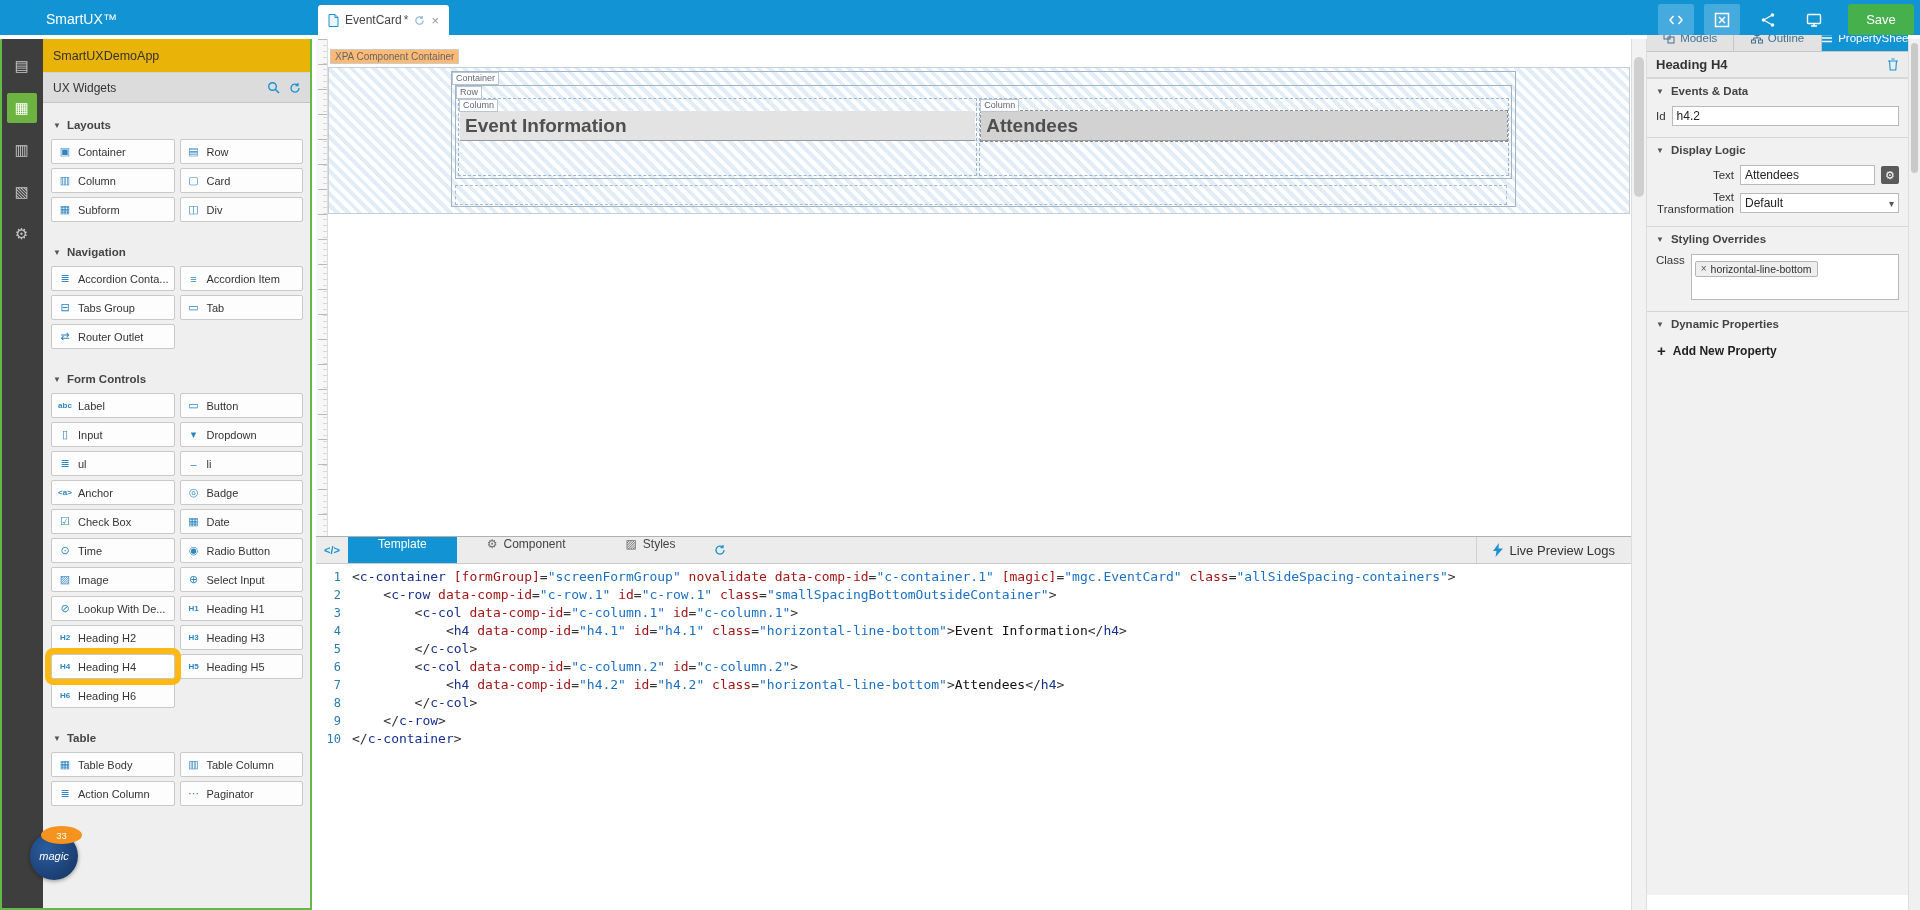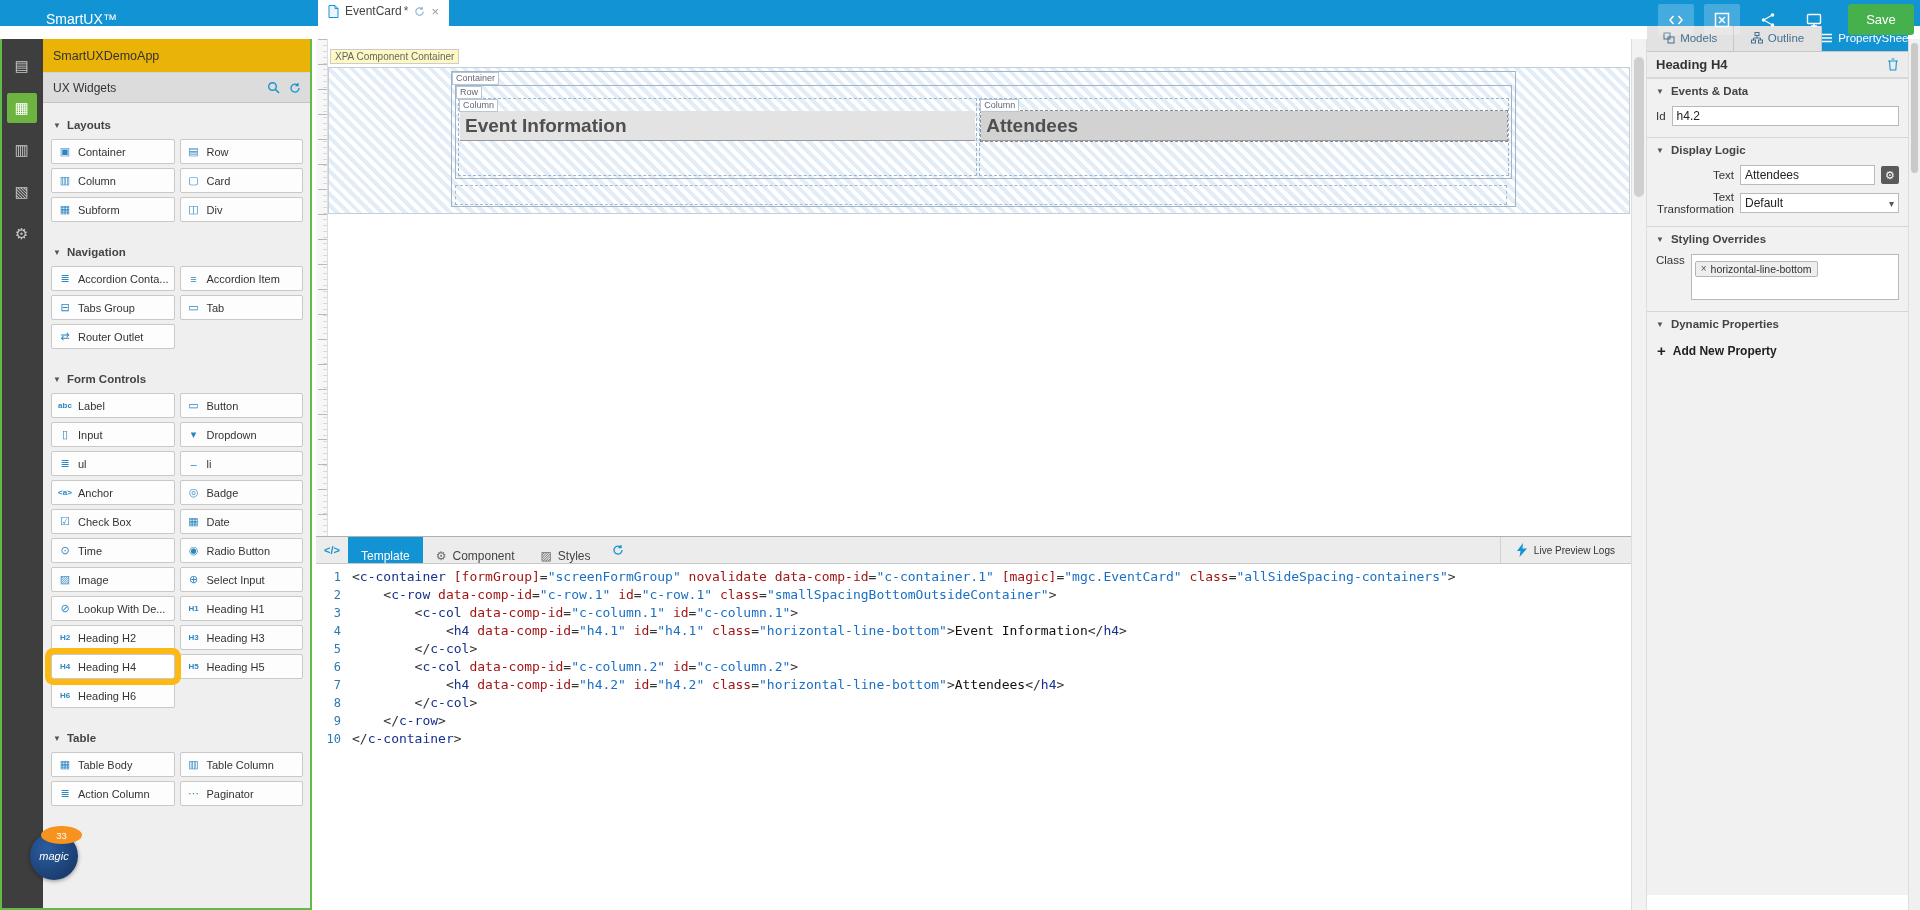--- a/index.html
+++ b/index.html
@@ -1,20 +1,20 @@
 <!DOCTYPE html>
 <html><head>
 <meta charset="utf-8">
 <style>
 *{margin:0;padding:0;box-sizing:border-box}
 html,body{width:1920px;height:910px;overflow:hidden;background:#fff;font-family:"Liberation Sans",sans-serif}
 body{position:relative}
 
 
-.topbar{position:absolute;left:0;top:0;width:1920px;height:26px;background:#1193d4;z-index:20}
+.topbar{position:absolute;left:0;top:0;width:1920px;height:35px;background:#1193d4;z-index:20}
 .tb-title{position:absolute;left:46px;top:11px;color:#fff;font-size:14px}
 .doc-tab{position:absolute;left:318px;bottom:0;height:30px;background:#fff;border-radius:3px 3px 0 0;display:flex;align-items:center;gap:6px;padding:0 10px;font-size:12px;color:#444}
 .dt-mod{color:#555;margin-left:-4px}
 .dt-close{color:#999;font-size:13px;cursor:pointer}
 .tb-right{position:absolute;right:6px;top:4px;display:flex;align-items:center;gap:10px}
 .tb-btn{width:36px;height:31px;display:flex;align-items:center;justify-content:center;border-radius:2px}
 .tb-btn.lit{background:rgba(255,255,255,.22)}
 .save-btn{width:66px;height:31px;background:#45b04c;color:#fff;font-size:13px;border:none;border-radius:3px;margin-left:6px;cursor:pointer}
 
 
@@ -32,42 +32,42 @@
 .ws-grid{display:grid;grid-template-columns:1fr 1fr;gap:4px 5px;padding:2px 8px 8px}
 .witem{height:25px;background:#fdfdfd;border:1px solid #c9c9c9;border-radius:2px;display:flex;align-items:center;gap:5px;padding:0 5px;font-size:11px;color:#333;overflow:hidden;white-space:nowrap;cursor:pointer}
 .wicon{color:#2e86c1;font-size:11px;width:16px;flex:0 0 16px;text-align:center}
 .wicon.wtxt{font-size:8px;font-weight:bold}
 .witem.hl{position:relative;z-index:6;box-shadow:0 0 0 6px #fcb813;border-radius:3px;background:#fff}
 .green-outline{position:absolute;left:0;top:39px;width:312px;height:871px;border-left:2px solid #62bb46;border-right:2px solid #62bb46;border-bottom:2px solid #62bb46;pointer-events:none;z-index:30}
 
 
 .ruler{position:absolute;left:316px;top:39px;width:12px;height:497px;background:#f7f7f7;border-right:1px solid #ddd;background-image:repeating-linear-gradient(to bottom,#b9b9b9 0 1px,transparent 1px 25px),repeating-linear-gradient(to bottom,#d9d9d9 0 1px,transparent 1px 6px);background-size:9px 100%,4px 100%;background-position:right top,right top;background-repeat:no-repeat,no-repeat}
 .canvas{position:absolute;left:328px;top:39px;width:1303px;height:497px;background:#fff}
-.xpa-chip{position:absolute;left:2px;top:10px;font-size:10px;color:#666;background:#fef9c3;border:1px solid #ccc;padding:1px 4px;z-index:3}
+.xpa-chip{position:absolute;left:2px;top:10px;font-size:10px;color:#666;background:#fdba74;border:1px solid #ccc;padding:1px 4px;z-index:3}
 .drop-area{position:absolute;left:0;top:28px;width:1302px;height:147px;background:repeating-linear-gradient(45deg,#fff 0 4px,#e2edf7 4px 8px);border:1px solid #c2cfdb}
 .chip{display:inline-block;font-size:9px;color:#667;background:rgba(255,255,255,.92);border:1px solid #b9c6d3;padding:0 3px;line-height:11px;position:absolute;left:0;top:0;z-index:2}
 .container-box{position:absolute;left:122px;top:3px;width:1065px;height:136px;border:1px solid #9fb4c7}
 .row-box{position:absolute;left:3px;top:13px;right:3px;height:94px;border:1px solid #9fb4c7}
 .cols{position:absolute;left:2px;top:12px;right:2px;bottom:2px;display:flex;gap:2px}
 .col-box{border:1px dashed #9fb4c7;position:relative}
 .col-box.c1{flex:0 0 49.4%}
 .col-box.c2{flex:1}
 .h4bar{position:absolute;left:1px;right:1px;top:12px;height:30px;background:#e3e3e3;border-bottom:1px solid #9a9a9a;display:flex;align-items:center;padding-left:5px;font-size:19px;font-weight:bold;color:#4f4f4f;cursor:pointer}
 .h4bar.selected{background:#d2d2d2;outline:1px dashed #8a8a8a}
 .empty-strip{position:absolute;left:3px;right:8px;top:113px;height:20px;border:1px dashed #a9b8c6}
 
 
 .codepanel{position:absolute;left:316px;top:536px;width:1315px;height:374px;background:#fff;border-top:1px solid #b0b0b0}
 .cp-tabs{height:27px;background:#ececec;border-bottom:1px solid #c9c9c9;display:flex;align-items:stretch;font-size:12px;color:#444}
 .cp-codeicon{width:32px;display:flex;align-items:center;justify-content:center;color:#1a93d1;font-weight:bold;font-size:11px}
-.cp-tab{display:flex;align-items:flex-end;gap:6px;padding:0 13px;cursor:pointer}
+.cp-tab{display:flex;align-items:flex-start;gap:6px;padding:0 30px;cursor:pointer}
 .cp-tab.active{background:#1193d4;color:#fff}
 .cp-tab .tabico{color:#6a6a6a;font-size:12px}
 .cp-refresh{width:28px;display:flex;align-items:center;justify-content:center}
-.cp-live{margin-left:auto;display:flex;align-items:center;gap:7px;padding:0 16px;border-left:1px solid #d0d0d0;color:#333;font-size:10px;cursor:pointer}
+.cp-live{margin-left:auto;display:flex;align-items:center;gap:7px;padding:0 16px;border-left:1px solid #d0d0d0;color:#333;font-size:13px;cursor:pointer}
 .code-editor{padding-top:4px;font-family:"DejaVu Sans Mono",monospace;font-size:13px;line-height:18px}
 .cline{display:flex}
 .lnum{flex:0 0 36px;text-align:right;padding-right:11px;color:#2a7ab0;font-size:12px;user-select:none}
 .ctext{white-space:pre}
 .tk-t{color:#16308f}
 .tk-a{color:#a31515}
 .tk-v{color:#1a6fc4}
 .tk-p{color:#333}
 .tk-x{color:#111}
 

